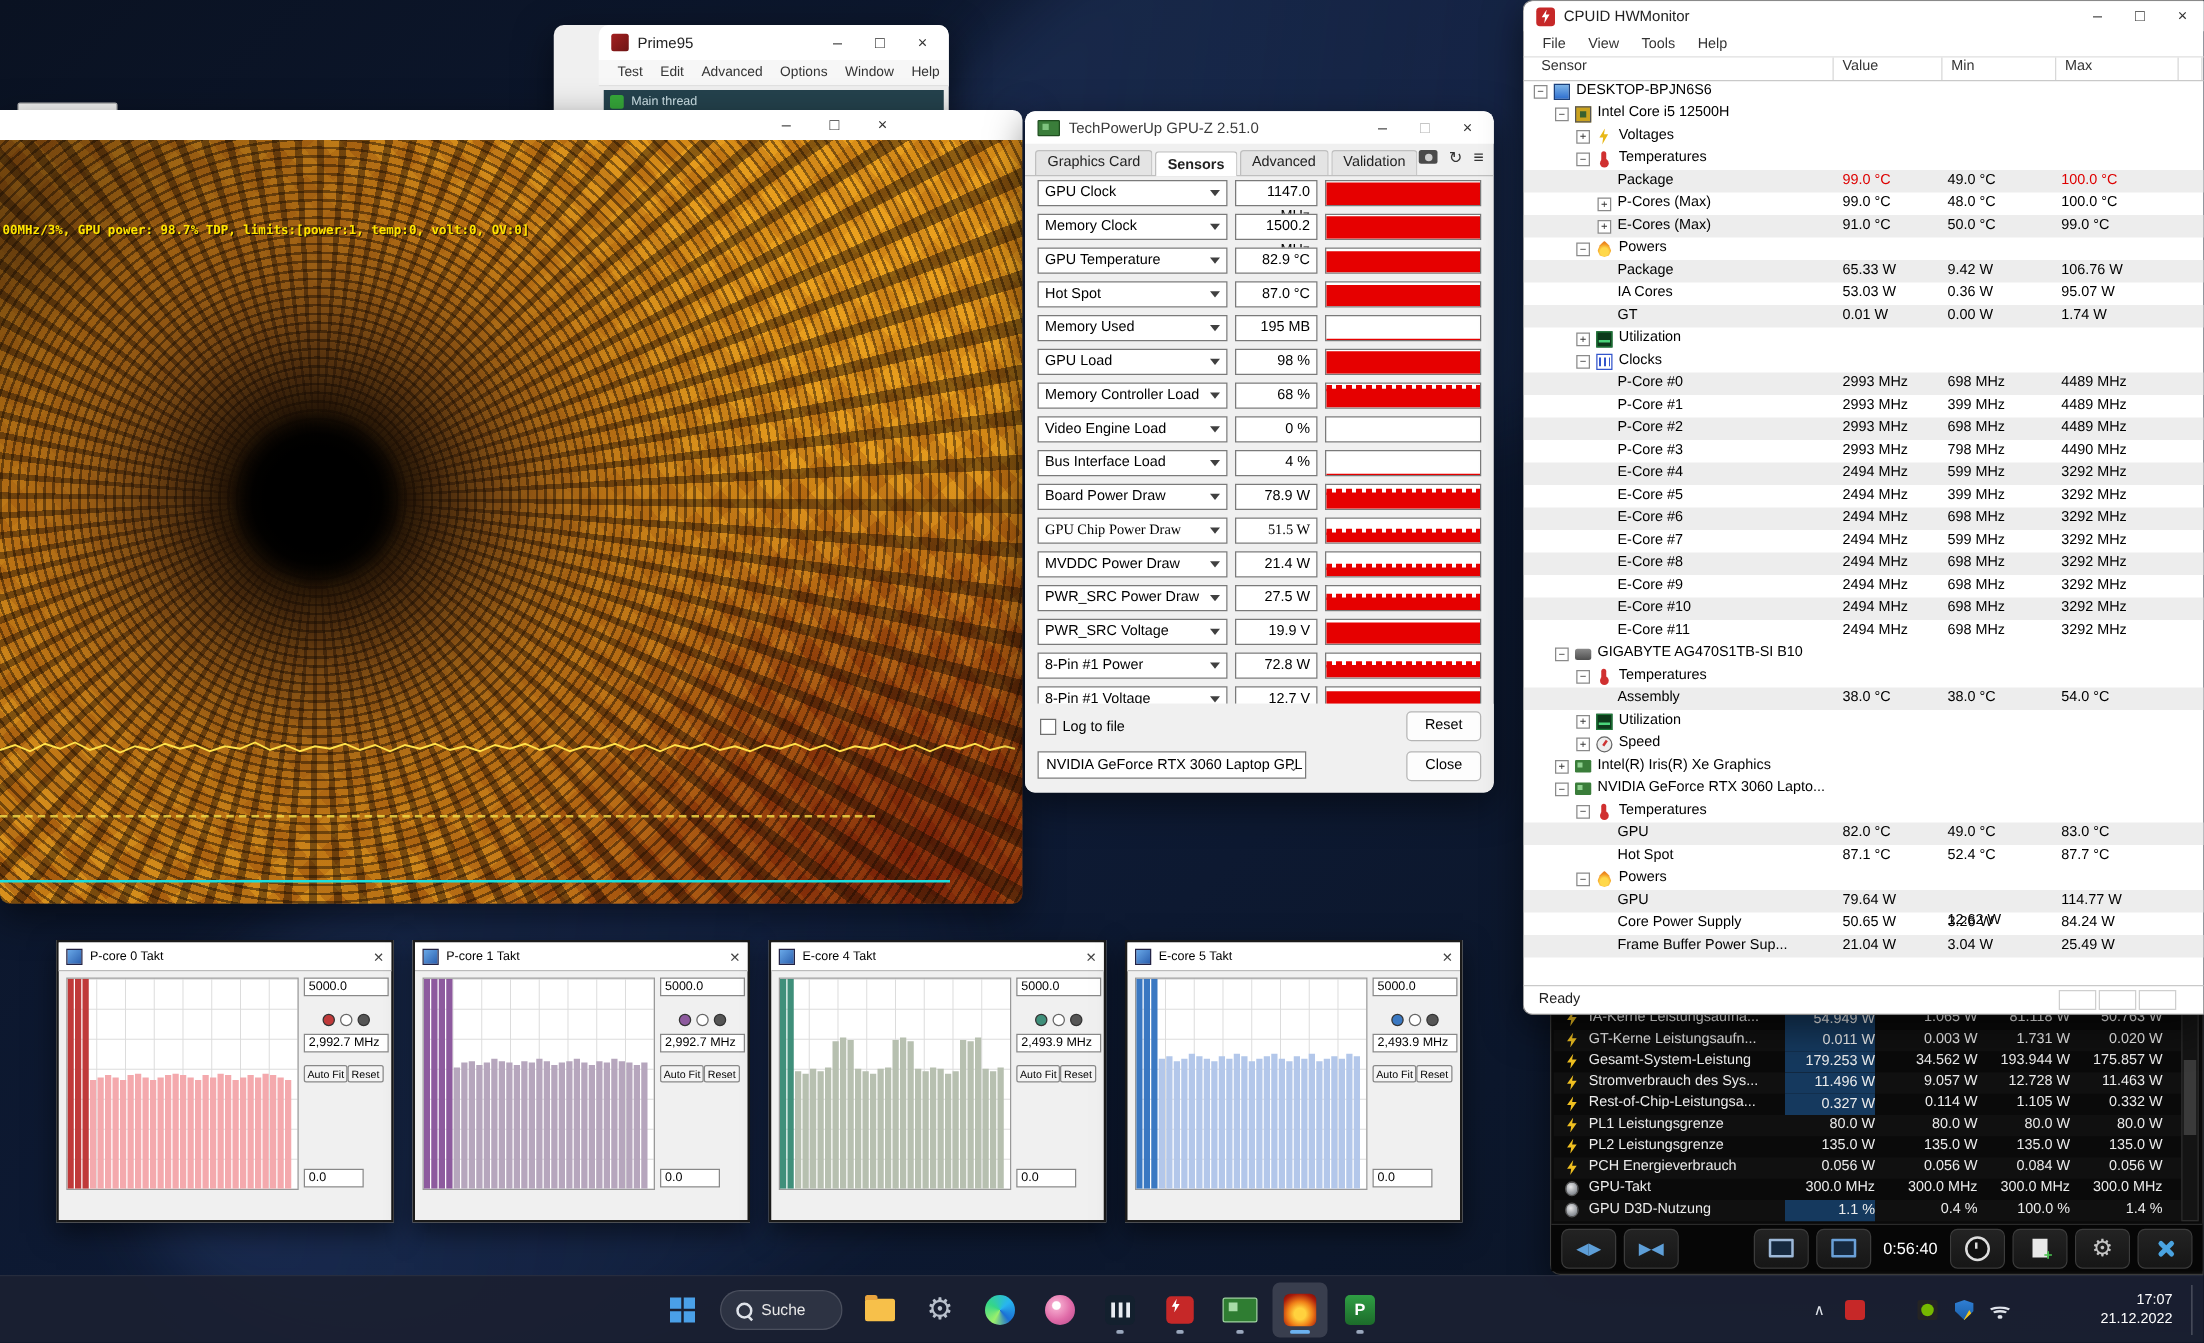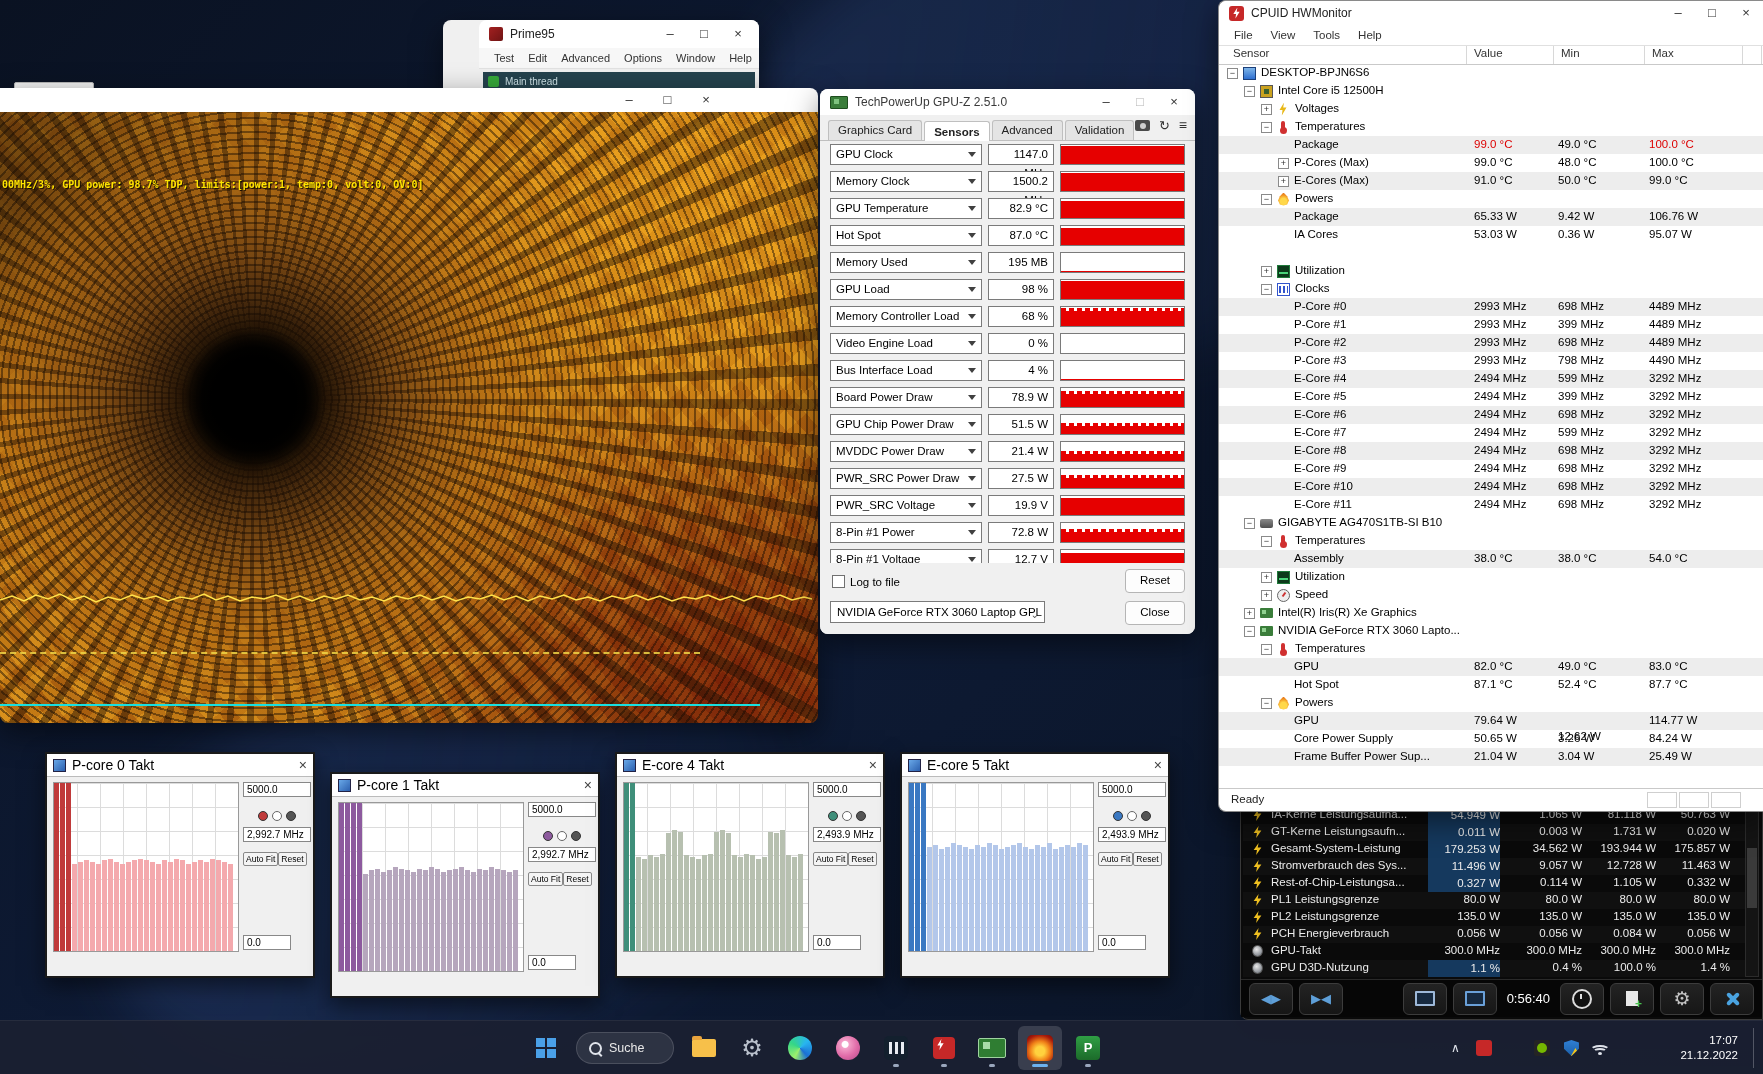--- a/index.html
+++ b/index.html
@@ -50,21 +50,21 @@
     font-size:10px;font-weight:bold;color:#ffe400;text-shadow:1px 1px 0 rgba(0,0,0,.7);}
   #fm-graph{position:absolute;left:0;top:472px;}
   #fm-dash{position:absolute;left:0;top:540px;width:700px;border-top:2px dashed rgba(240,214,70,.85);}
   #fm-cyan{position:absolute;left:0;top:592px;width:760px;border-top:2px solid #19dfe0;}
 
   
   .gw{position:absolute;top:752px;width:270px;height:226px;background:#f0f0f0;border:2px solid #1a1a1a;
       box-shadow:0 8px 20px rgba(0,0,0,.5);z-index:4;box-sizing:border-box;}
   .gw-title{height:22px;background:#fff;border-bottom:1px solid #bbb;display:flex;align-items:center;padding:0 6px;}
   .gw-title .ico{width:11px;height:11px;background:linear-gradient(135deg,#69a8e8,#2b5fae);border:1px solid #224;margin-right:6px;}
-  .gw-title .t{flex:1;font-size:14px;color:#000;}
+  .gw-title .t{flex:1;font-size:10px;color:#000;}
   .gw-title .x{color:#444;font-size:14px;line-height:14px;}
   .gw-plot{position:absolute;left:6px;top:28px;width:184px;height:168px;background:#fff;border:1px solid #999;
     background-image:linear-gradient(#dcdcdc 1px,transparent 1px),linear-gradient(90deg,#dcdcdc 1px,transparent 1px);
     background-size:23px 24px;display:flex;align-items:flex-end;overflow:hidden;}
   .gw-plot i{display:block;width:5px;margin-right:1px;}
   .gw-panel{position:absolute;left:196px;top:28px;width:68px;height:168px;display:flex;flex-direction:column;align-items:stretch;}
   .gw-box{background:#fff;border:1px solid #888;font-size:10px;color:#000;padding:1px 3px;white-space:nowrap;}
   .gw-radios{display:flex;gap:4px;justify-content:center;margin:14px 0 6px;}
   .gw-radios b{width:10px;height:10px;border-radius:50%;box-sizing:border-box;}
   .gw-btns{display:flex;gap:0;margin:10px 0 0;}
@@ -331,21 +331,21 @@
           <b style="border: 1px solid rgb(51, 51, 51); background: rgb(85, 85, 85);"></b>
         </span>
         <span class="gw-box">2,992.7 MHz</span>
         <span class="gw-btns">
           <button>Auto Fit</button>
           <button>Reset</button>
         </span>
         <span class="gw-box gw-ymin">0.0</span>
       </div>
     </div>
-    <div class="gw" style="left: 330px; margin-top: 20px;">
+    <div class="gw" style="left: 330px;">
       <div class="gw-title">
         <span class="ico"></span>
         <span class="t">P-core 1 Takt</span>
         <span class="x">×</span>
       </div>
       <div class="gw-plot">
         <i style="height: 100%; background: rgb(141, 90, 158);"></i>
         <i style="height: 100%; background: rgb(141, 90, 158);"></i>
         <i style="height: 100%; background: rgb(141, 90, 158);"></i>
         <i style="height: 100%; background: rgb(141, 90, 158);"></i>
@@ -584,21 +584,21 @@
           <span class="gz-fill" style="height: 1px; background: rgb(230, 0, 0);"></span>
         </div>
       </div>
       <div class="gz-row" style="top: 243px; width: 355px;">
         <div class="gz-combo">Board Power Draw<span class="dd"></span></div>
         <div class="gz-val">78.9 W</div>
         <div class="gz-graph">
           <span class="gz-fill sp" style="height: 13px; background: rgb(230, 0, 0);"></span>
         </div>
       </div>
-      <div class="gz-row" style="top: 270px; width: 319px;">
+      <div class="gz-row" style="top: 270px; width: 319px; font-family: Liberation Serif, serif;">
         <div class="gz-combo">GPU Chip Power Draw<span class="dd"></span></div>
         <div class="gz-val">51.5 W</div>
         <div class="gz-graph">
           <span class="gz-fill sp" style="height: 8px; background: rgb(230, 0, 0);"></span>
         </div>
       </div>
       <div class="gz-row" style="top: 297px; width: 355px;">
         <div class="gz-combo">MVDDC Power Draw<span class="dd"></span></div>
         <div class="gz-val">21.4 W</div>
         <div class="gz-graph">
@@ -836,20 +836,26 @@
         <span class="hm-v" style="left: 255px;">65.33 W</span>
         <span class="hm-v" style="left: 339px;">9.42 W</span>
         <span class="hm-v" style="left: 430px;">106.76 W</span>
       </div>
       <div class="hm-row" style="top: 162px;">
         <span class="hm-lbl" style="left: 75px;">IA Cores</span>
         <span class="hm-v" style="left: 255px;">53.03 W</span>
         <span class="hm-v" style="left: 339px;">0.36 W</span>
         <span class="hm-v" style="left: 430px;">95.07 W</span>
       </div>
+      <div class="hm-row shade" style="top: 180px;">
+        <span class="hm-lbl" style="left: 75px;">GT</span>
+        <span class="hm-v" style="left: 255px;">0.01 W</span>
+        <span class="hm-v" style="left: 339px;">0.00 W</span>
+        <span class="hm-v" style="left: 430px;">1.74 W</span>
+      </div>
       <div class="hm-row" style="top: 198px;">
         <span class="hm-exp" style="left: 42px;">+</span>
         <span class="hm-ic ic-util" style="left: 58px;"></span>
         <span class="hm-lbl" style="left: 76px;">Utilization</span>
       </div>
       <div class="hm-row" style="top: 216px;">
         <span class="hm-exp" style="left: 42px;">−</span>
         <span class="hm-ic ic-clock" style="left: 58px;"></span>
         <span class="hm-lbl" style="left: 76px;">Clocks</span>
       </div>

